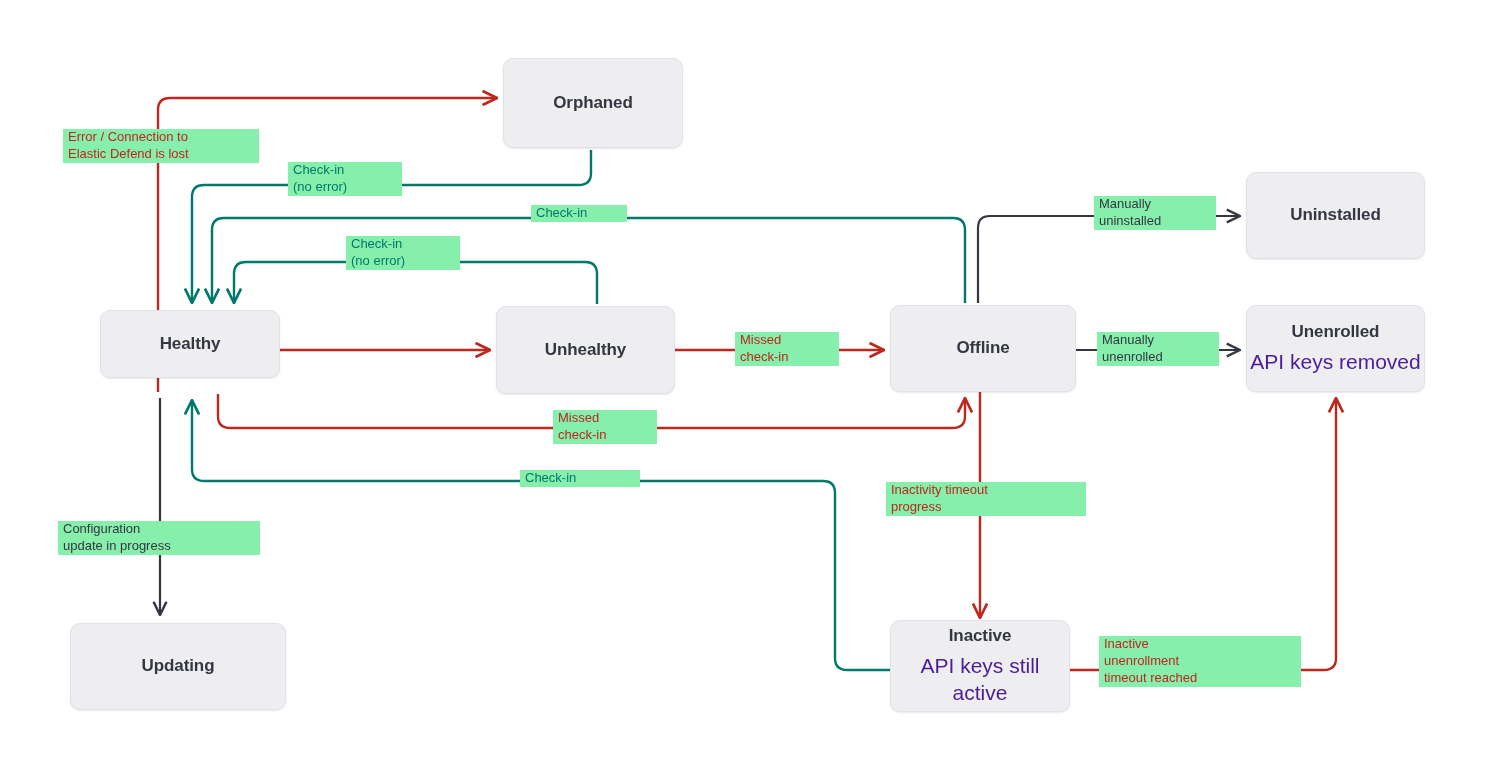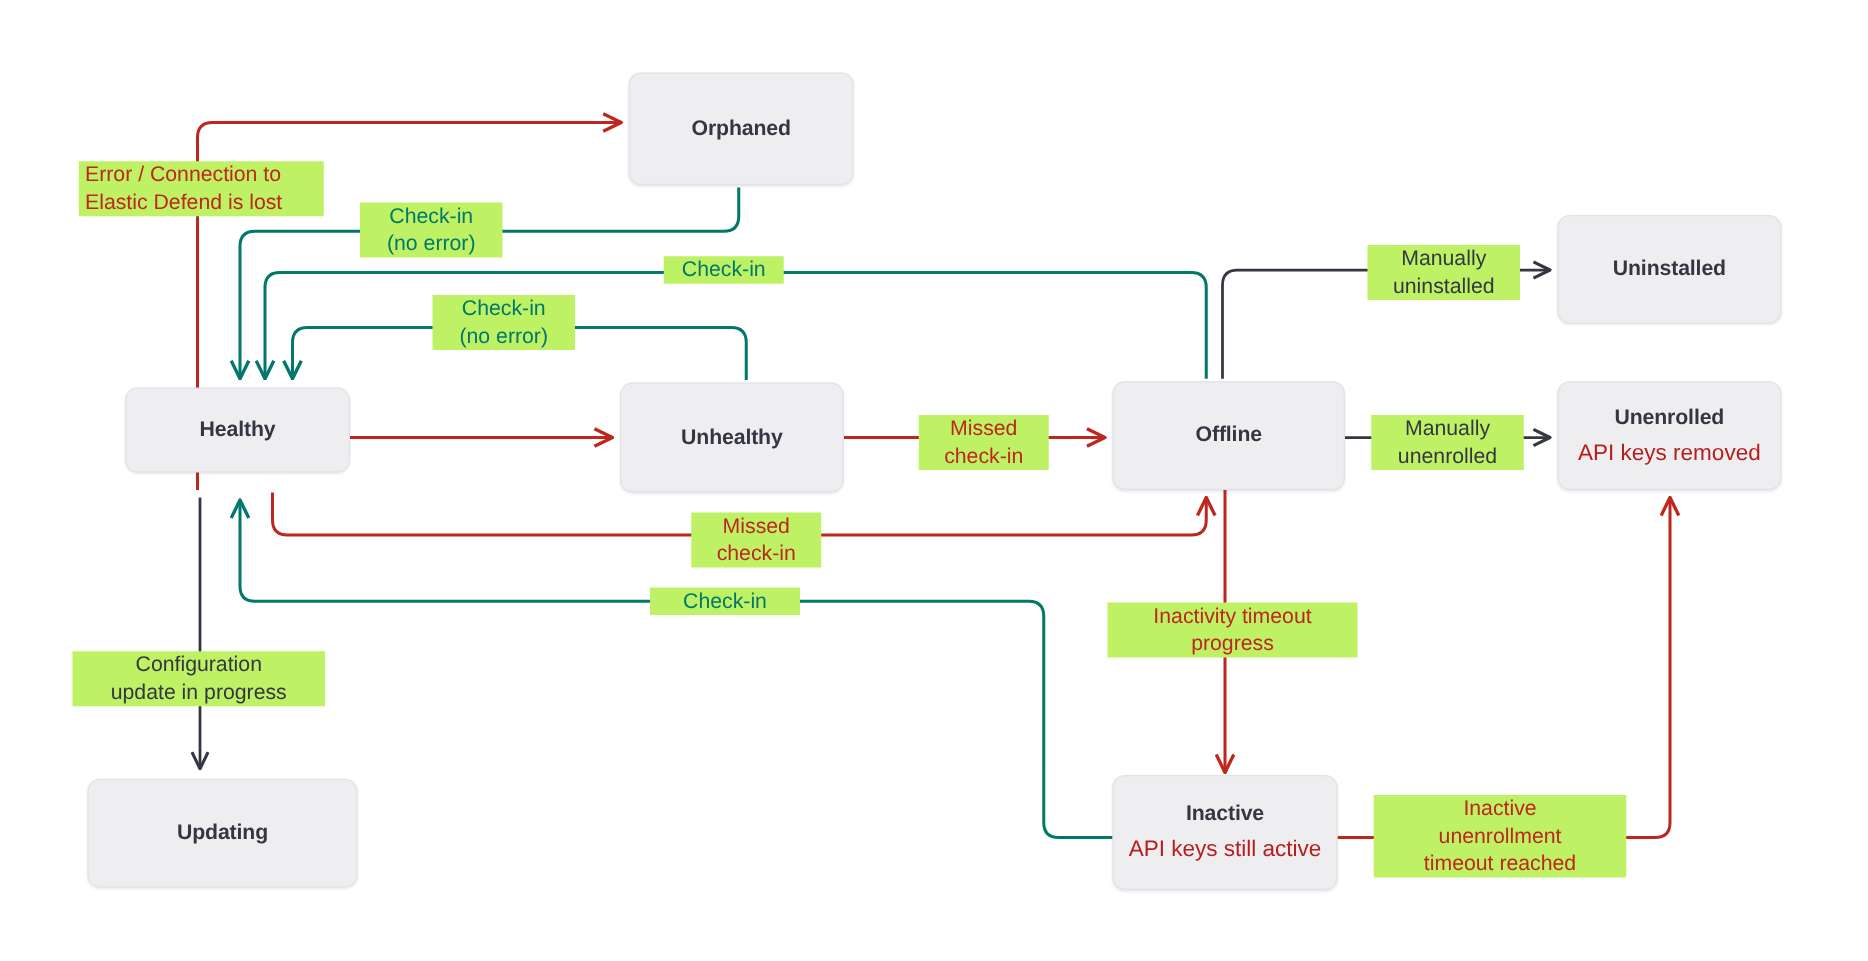--- a/index.html
+++ b/index.html
@@ -47,40 +47,40 @@
     z-index: 3;
   }
   .node .node-title {
     font-size: 17px;
     font-weight: bold;
     color: #343741;
     letter-spacing: -0.1px;
     line-height: 1.2;
   }
   .node .node-sub {
-    font-size: 18px;
+    font-size: 21px;
     font-weight: normal;
-    color: #b91c1c;
+    color: #4c1d95;
     line-height: 1.25;
     margin-top: 7px;
   }
   
   .edge-label {
     position: absolute;
-    font-size: 17px;
+    font-size: 13px;
     line-height: 1.3;
     white-space: pre-line;
-    background: #bef264;
+    background: #86efac;
     z-index: 4;
     padding: 0 5px;
   }
   .edge-label.red   { color: #bd271e; }
   .edge-label.teal  { color: #00786a; }
   .edge-label.black { color: #343741; }
-  .edge-label.c  { text-align: center; }
+  .edge-label.c  { text-align: left; }
   .edge-label.l  { text-align: left; }
 </style>
 </head>
 <body>
 
 <div id="diagram-root">
 
   <svg class="edges" viewBox="0 0 1494 769">
     <defs>
       <marker id="arrow-red" viewBox="0 0 10 10" refX="9.2" refY="5" markerWidth="7" markerHeight="7" orient="auto-start-reverse">

